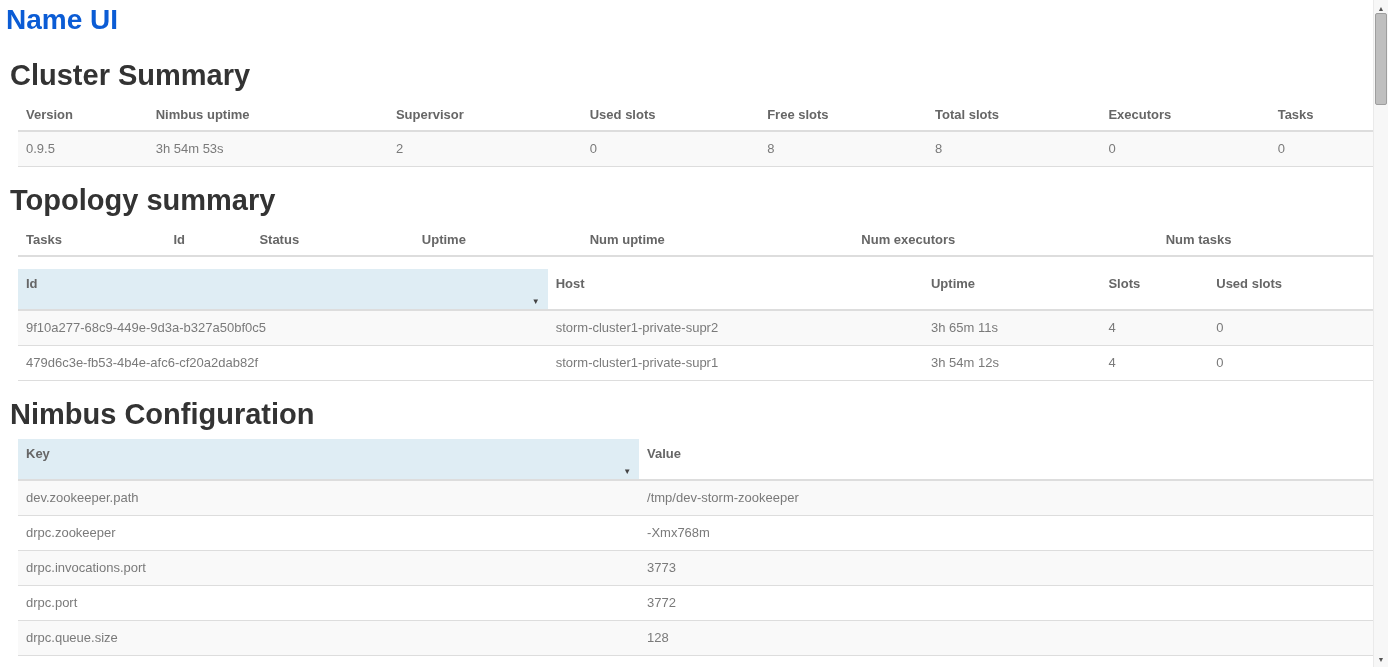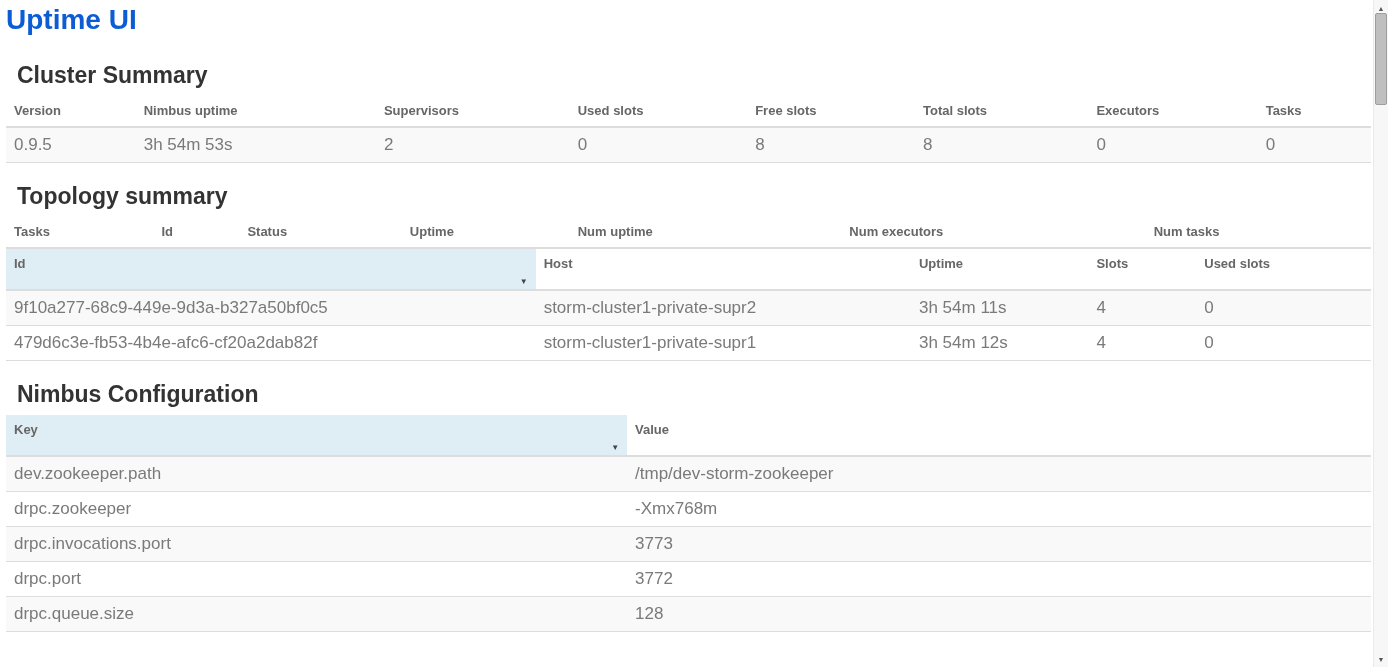--- a/index.html
+++ b/index.html
@@ -15,36 +15,36 @@
   *{box-sizing:border-box;}
   html,body{margin:0;padding:0;}
   body{
     width:1388px;height:667px;overflow:hidden;position:relative;
     background:#ffffff;
     font-family:"Liberation Sans","DejaVu Sans",sans-serif;
   }
   .content{position:absolute;left:6px;top:0;right:17px;}
   h1{margin:5px 0 0 0;font-size:28px;line-height:30px;font-weight:bold;}
   h1 a{color:var(--title-link);text-decoration:none;cursor:pointer;}
-  h2{margin:20px 0 8px 11px;font-size:23px;line-height:26px;font-weight:bold;color:var(--heading);}
+  h2{margin:20px 0 8px 4px;font-size:29px;line-height:26px;font-weight:bold;color:var(--heading);}
   h2.first{margin-top:27px;}
-  table{width:100%;border-collapse:collapse;table-layout:fixed;margin:0;}
+  table{width:100%;border-collapse:collapse;table-layout:fixed;margin:12px;}
   th{
     text-align:left;vertical-align:top;position:relative;
     padding:8px;font-size:13px;line-height:14px;font-weight:bold;
     color:var(--header-text);border-bottom:2px solid var(--border);
     white-space:nowrap;overflow:hidden;cursor:pointer;
   }
   th.sorted{background:var(--sorted-header-bg);padding-bottom:18px;}
   .sort-arrow{
     position:absolute;right:8px;bottom:3px;
     font-size:8px;line-height:8px;color:var(--sort-arrow);
   }
   td{
-    padding:10px 8px;font-size:17px;line-height:14px;
+    padding:10px 8px;font-size:13px;line-height:14px;
     color:var(--cell-text);border-bottom:1px solid var(--border);
     white-space:nowrap;overflow:hidden;
   }
   tbody tr:nth-child(odd) td{background:var(--stripe);}
   
   .scrollbar{
     position:absolute;top:0;right:0;width:15px;height:667px;
     background:#f7f7f7;border-left:1px solid #eaeaea;
   }
   .sb-btn{
@@ -57,39 +57,39 @@
   .sb-thumb{
     position:absolute;left:1px;top:13px;width:12px;height:92px;
     background:#bfbfbf;border:1px solid #9e9e9e;border-radius:2px;cursor:pointer;
   }
 </style>
 </head>
 <body>
 
 <div class="content">
 
-  <h1><a>Uptime UI</a></h1>
+  <h1><a>Name UI</a></h1>
 
   <h2 class="first">Cluster Summary</h2>
   <table>
       <colgroup>
         <col style="width: 9.5%;">
         <col style="width: 17.6%;">
         <col style="width: 14.2%;">
         <col style="width: 13%;">
         <col style="width: 12.3%;">
         <col style="width: 12.7%;">
         <col style="width: 12.4%;">
         <col style="width: 8.3%;">
       </colgroup>
       <thead>
         <tr>
           <th><span>Version</span></th>
           <th><span>Nimbus uptime</span></th>
-          <th><span>Supervisors</span></th>
+          <th><span>Supervisor</span></th>
           <th><span>Used slots</span></th>
           <th><span>Free slots</span></th>
           <th><span>Total slots</span></th>
           <th><span>Executors</span></th>
           <th><span>Tasks</span></th>
         </tr>
       </thead>
       <tbody>
         <tr>
           <td>0.9.5</td>
@@ -143,21 +143,21 @@
           <th><span>Host</span></th>
           <th><span>Uptime</span></th>
           <th><span>Slots</span></th>
           <th><span>Used slots</span></th>
         </tr>
       </thead>
       <tbody>
         <tr>
           <td>9f10a277-68c9-449e-9d3a-b327a50bf0c5</td>
           <td>storm-cluster1-private-supr2</td>
-          <td>3h 54m 11s</td>
+          <td>3h 65m 11s</td>
           <td>4</td>
           <td>0</td>
         </tr>
         <tr>
           <td>479d6c3e-fb53-4b4e-afc6-cf20a2dab82f</td>
           <td>storm-cluster1-private-supr1</td>
           <td>3h 54m 12s</td>
           <td>4</td>
           <td>0</td>
         </tr>

